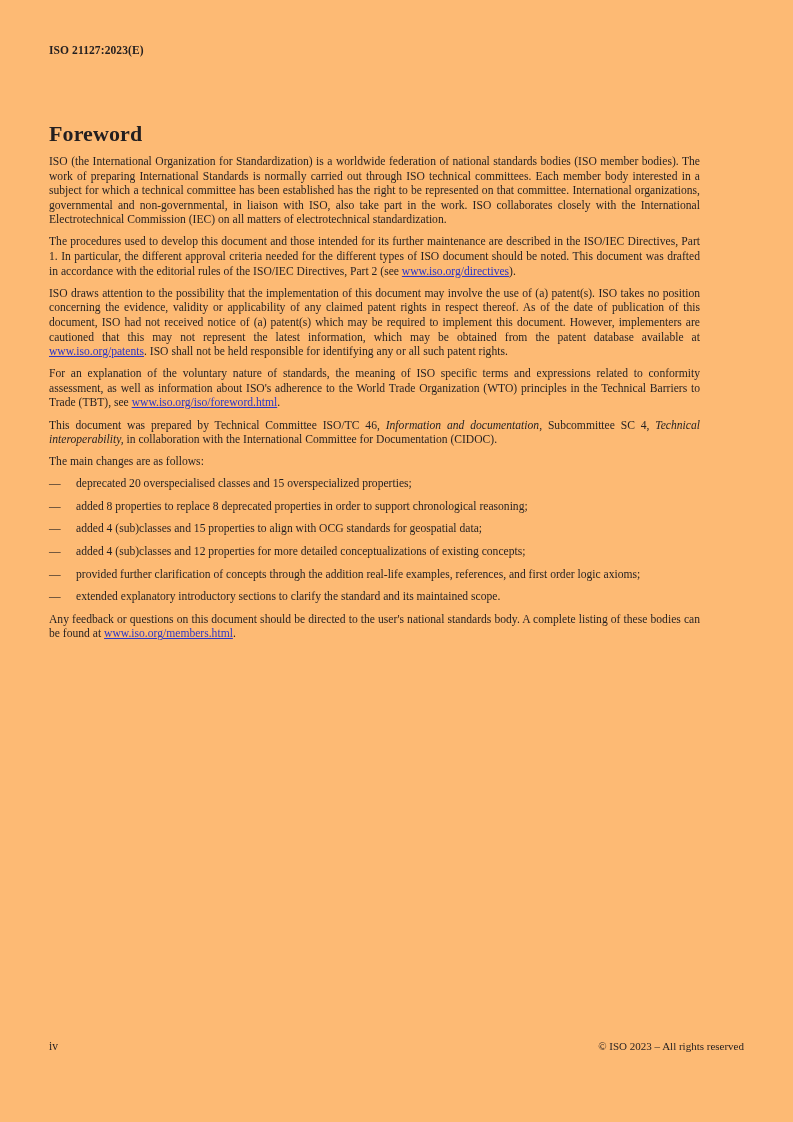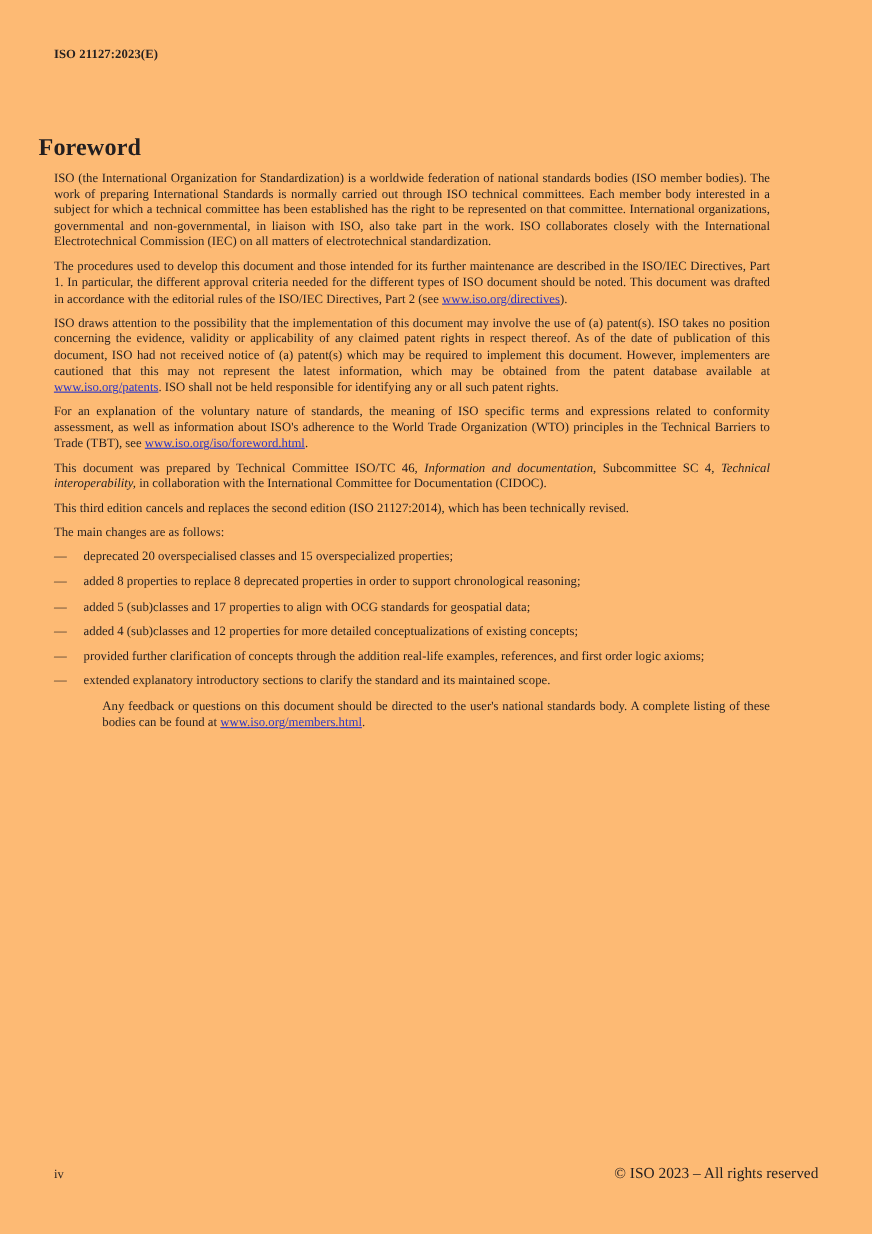--- a/index.html
+++ b/index.html
@@ -23,21 +23,21 @@
     position: absolute;
     left: 49px;
     top: 44px;
     font-size: 11.5px;
     font-weight: bold;
     letter-spacing: 0.1px;
     color: #231f20;
   }
   .heading {
     position: absolute;
-    left: 35px;
+    left: 49px;
     top: 106px;
     font-size: 22px;
     font-weight: bold;
     letter-spacing: 0.1px;
     color: #231f20;
   }
   .body-block {
     position: absolute;
     left: 49px;
     top: 155px;
@@ -46,21 +46,20 @@
   p.para {
     margin: 0 0 7.5px 0;
     font-size: 11.6px;
     line-height: 14.6px;
     text-align: justify;
     text-justify: inter-word;
     color: #231f20;
   }
   p.para:last-child {
     margin-bottom: 0;
-    margin-left: 44px;
   }
   a.link {
     color: #2b35c8;
     text-decoration: underline;
   }
   em.ital {
   }
   ul.changes {
     list-style: none;
     margin: 0;
@@ -83,27 +82,26 @@
   .footer {
     position: absolute;
     left: 49px;
     right: 49px;
     top: 1040px;
     display: flex;
     justify-content: space-between;
     align-items: baseline;
     font-size: 11px;
     color: #231f20;
-    margin-top: 20px;
   }
   .footer .page-num {
     font-size: 11.5px;
   }
   .footer .copyright {
-    font-size: 14px;
+    font-size: 11px;
   }
 </style>
 </head>
 <body>
 
 <div class="page">
 
   <div class="doc-ref">ISO 21127:2023(E)</div>
 
   <h1 class="heading">Foreword</h1>
@@ -114,28 +112,27 @@
 
     <p class="para"><span>The procedures used to develop this document and those intended for its further maintenance are described in the ISO/IEC Directives, Part 1. In particular, the different approval criteria needed for the different types of ISO document should be noted. This document was drafted in accordance with the editorial rules of the ISO/IEC Directives, Part 2 (see </span><a class="link" href="#">www.iso.org/directives</a><span>).</span></p>
 
     <p class="para"><span>ISO draws attention to the possibility that the implementation of this document may involve the use of (a) patent(s). ISO takes no position concerning the evidence, validity or applicability of any claimed patent rights in respect thereof. As of the date of publication of this document, ISO had not received notice of (a) patent(s) which may be required to implement this document. However, implementers are cautioned that this may not represent the latest information, which may be obtained from the patent database available at </span><a class="link" href="#">www.iso.org/patents</a><span>. ISO shall not be held responsible for identifying any or all such patent rights.</span></p>
 
 
     <p class="para"><span>For an explanation of the voluntary nature of standards, the meaning of ISO specific terms and expressions related to conformity assessment, as well as information about ISO's adherence to the World Trade Organization (WTO) principles in the Technical Barriers to Trade (TBT), see </span><a class="link" href="#">www.iso.org/iso/foreword.html</a><span>.</span></p>
 
     <p class="para"><span>This document was prepared by Technical Committee ISO/TC 46, </span><em class="ital">Information and documentation</em><span>, Subcommittee SC 4, </span><em class="ital">Technical interoperability,</em><span> in collaboration with the International Committee for Documentation (CIDOC).</span></p>
 
-    <p class="para">This third edition cancels and replaces the second edition (ISO 21127:2014), which has been technically revised.</p>
 
     <p class="para">The main changes are as follows:</p>
 
     <ul class="changes">
       <li><span class="dash">—</span><span>deprecated 20 overspecialised classes and 15 overspecialized properties;</span></li>
       <li><span class="dash">—</span><span>added 8 properties to replace 8 deprecated properties in order to support chronological reasoning;</span></li>
-      <li><span class="dash">—</span><span>added 5 (sub)classes and 17 properties to align with OCG standards for geospatial data;</span></li>
+      <li><span class="dash">—</span><span>added 4 (sub)classes and 15 properties to align with OCG standards for geospatial data;</span></li>
       <li><span class="dash">—</span><span>added 4 (sub)classes and 12 properties for more detailed conceptualizations of existing concepts;</span></li>
       <li><span class="dash">—</span><span>provided further clarification of concepts through the addition real-life examples, references, and first order logic axioms;</span></li>
       <li><span class="dash">—</span><span>extended explanatory introductory sections to clarify the standard and its maintained scope.</span></li>
     </ul>
 
     <p class="para" style="margin-top:5px;"><span>Any feedback or questions on this document should be directed to the user's national standards body. A complete listing of these bodies can be found at </span><a class="link" href="#">www.iso.org/members.html</a><span>.</span></p>
 
   </div>
 
   <div class="footer">

